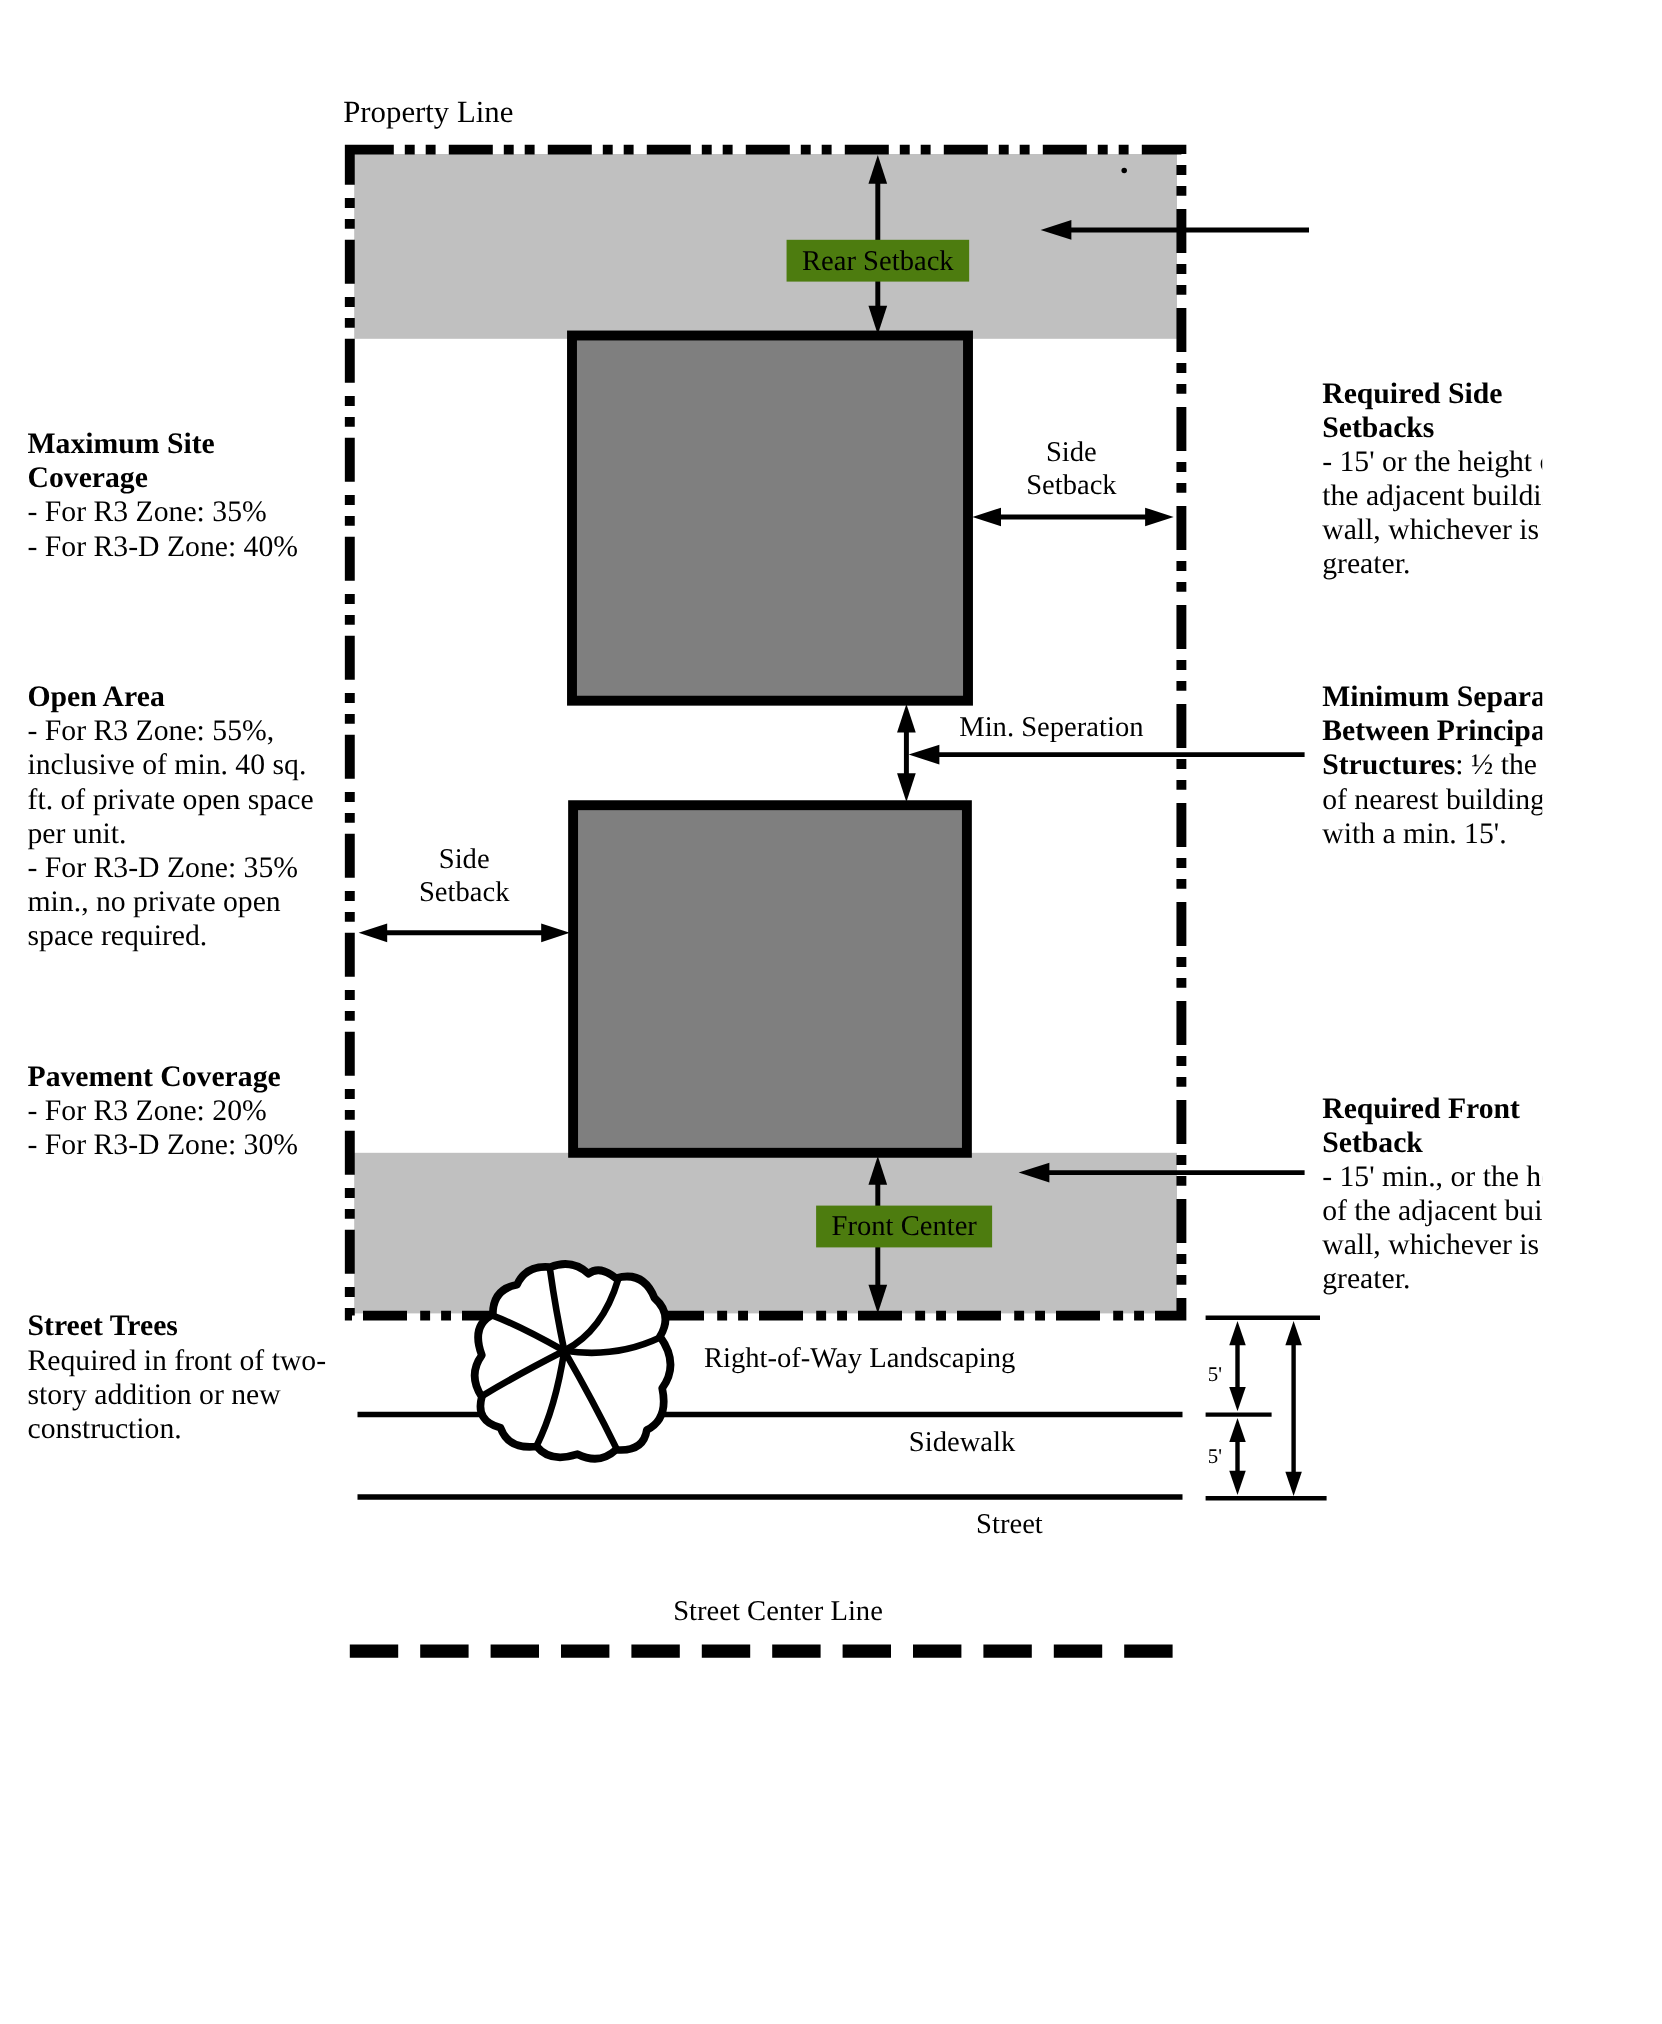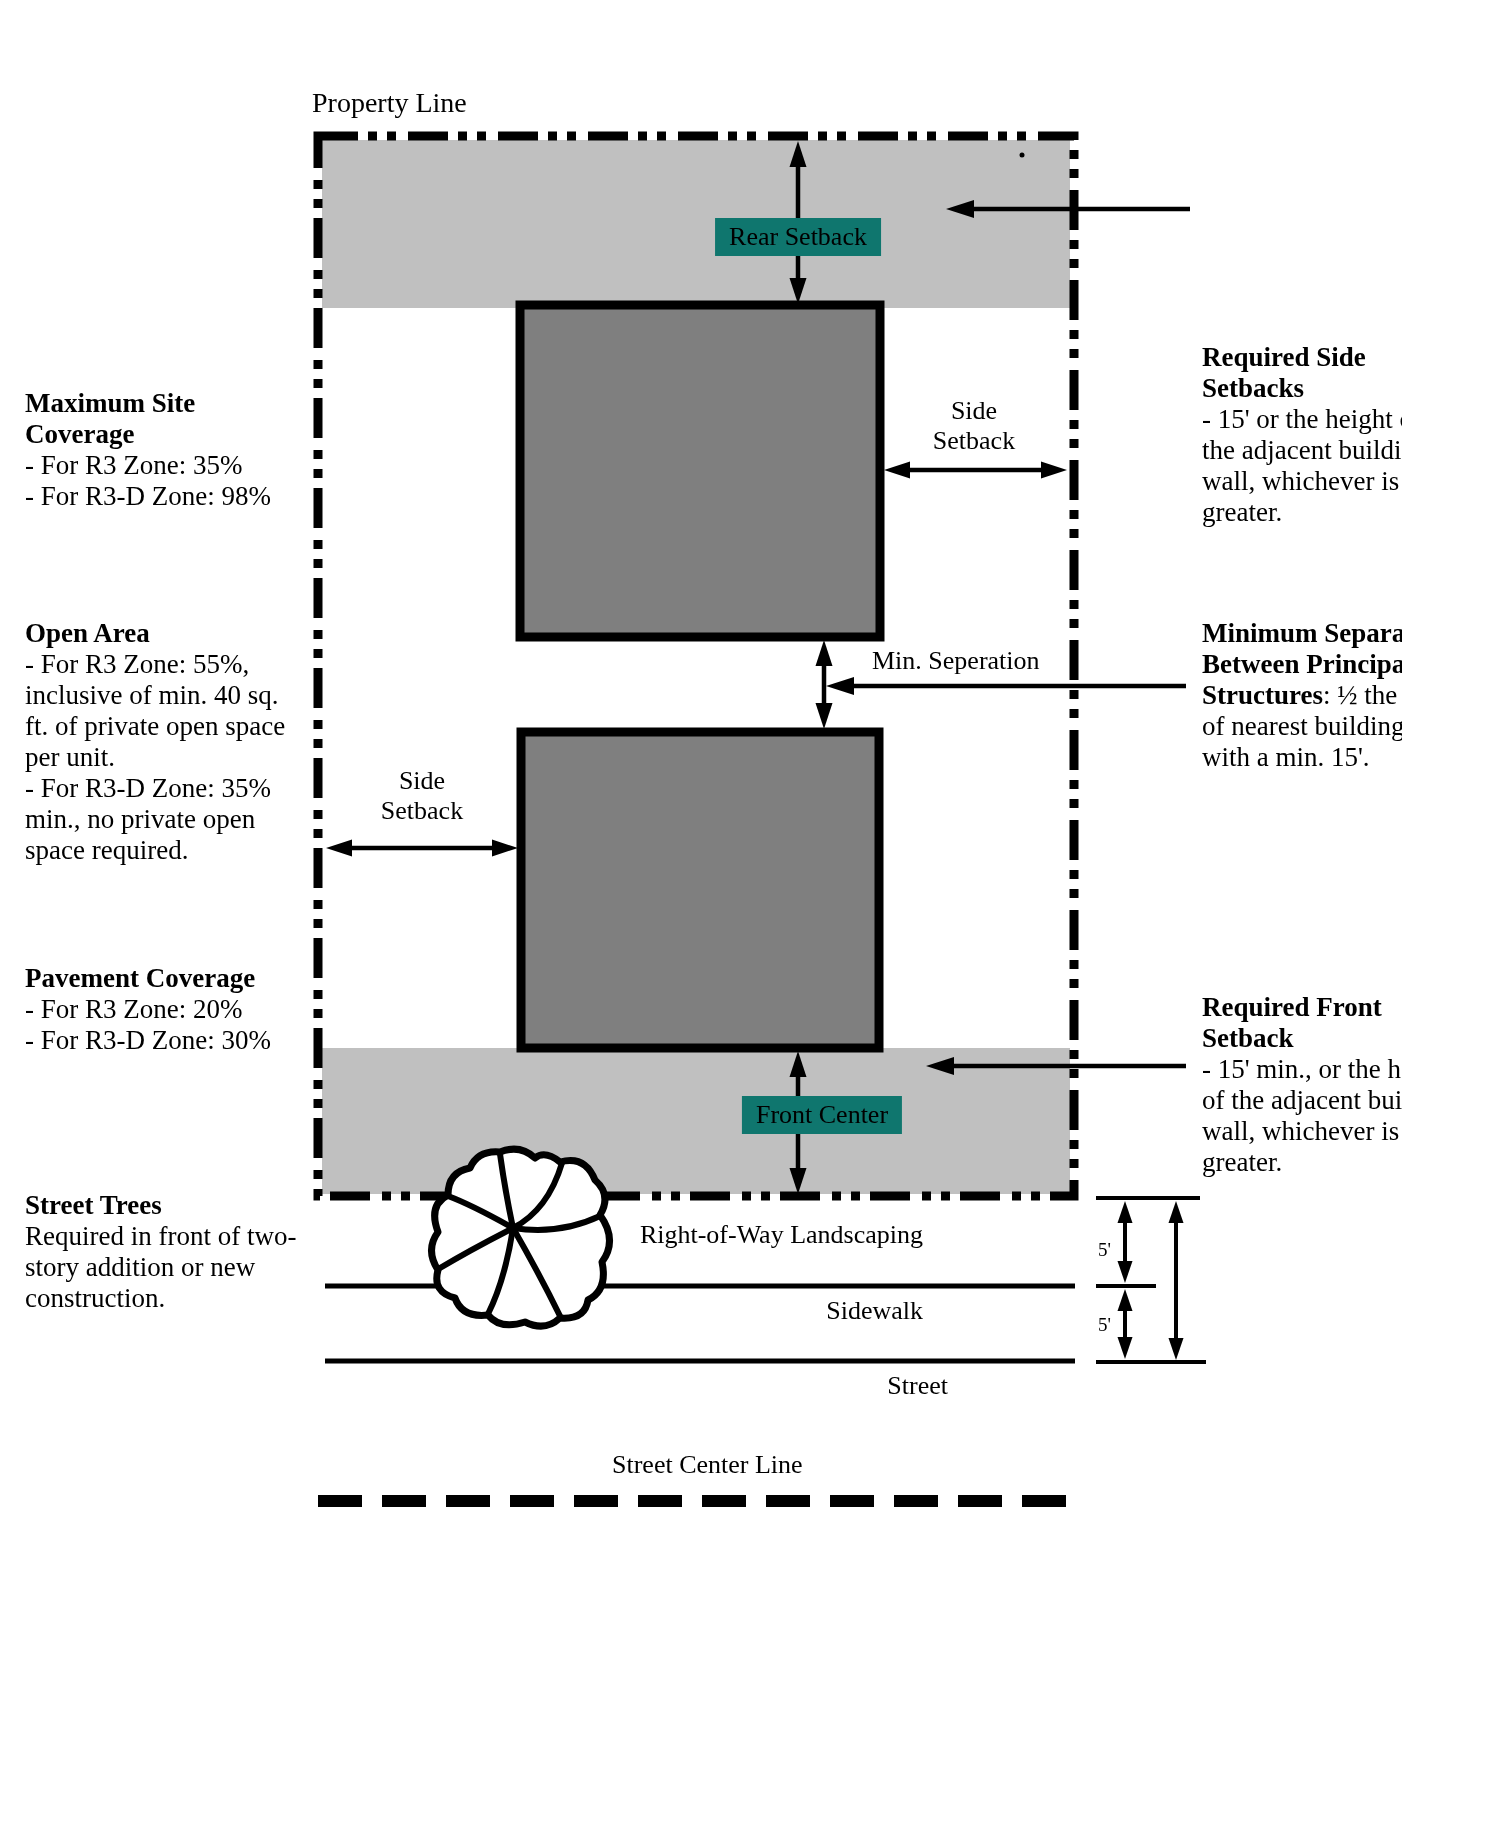--- a/index.html
+++ b/index.html
@@ -3,21 +3,21 @@
 <meta charset="utf-8">
 <style>
   html,body{margin:0;padding:0;background:#fff;}
   #canvas{position:relative;width:1402px;height:1840px;background:#fff;overflow:hidden;
           font-family:"Liberation Serif","DejaVu Serif",serif;color:#000;}
   #diagram-svg{position:absolute;left:0;top:0;z-index:1;}
   .lbl{position:absolute;z-index:2;white-space:pre-line;line-height:30px;font-size:26px;}
   .col-block{position:absolute;z-index:2;width:300px;font-size:27px;line-height:31px;}
   .col-block .ttl{font-weight:bold;white-space:pre-line;}
   .col-block .bdy{white-space:pre-line;}
-  .backed{background:#0f766e;padding:4px 14px;white-space:nowrap;}
+  .backed{background:#4d7c0f;padding:4px 14px;white-space:nowrap;}
   .ctr{transform:translateX(-50%);text-align:center;}
   .dim5{font-size:19px;line-height:19px;}
 </style>
 </head>
 <body>
 
 <div id="canvas">
 
   <svg id="diagram-svg" width="1511" height="1840" viewBox="0 0 1511 1840">
 
@@ -132,21 +132,21 @@
   <div class="lbl" style="left:612px;top:1450px;">Street Center Line</div>
 
   <div class="lbl dim5" style="left:1098px;top:1240px;">5'</div>
 
   <div class="lbl dim5" style="left:1098px;top:1315px;">5'</div>
 
   <div class="col-block" style="left:25px;top:388px;">
     <div class="ttl">Maximum Site
 Coverage</div>
     <div class="bdy">- For R3 Zone: 35%
-- For R3-D Zone: 98%</div>
+- For R3-D Zone: 40%</div>
   </div>
 
   <div class="col-block" style="left:25px;top:618px;">
     <div class="ttl">Open Area</div>
     <div class="bdy">- For R3 Zone: 55%,
 inclusive of min. 40 sq.
 ft. of private open space
 per unit.
 - For R3-D Zone: 35%
 min., no private open

